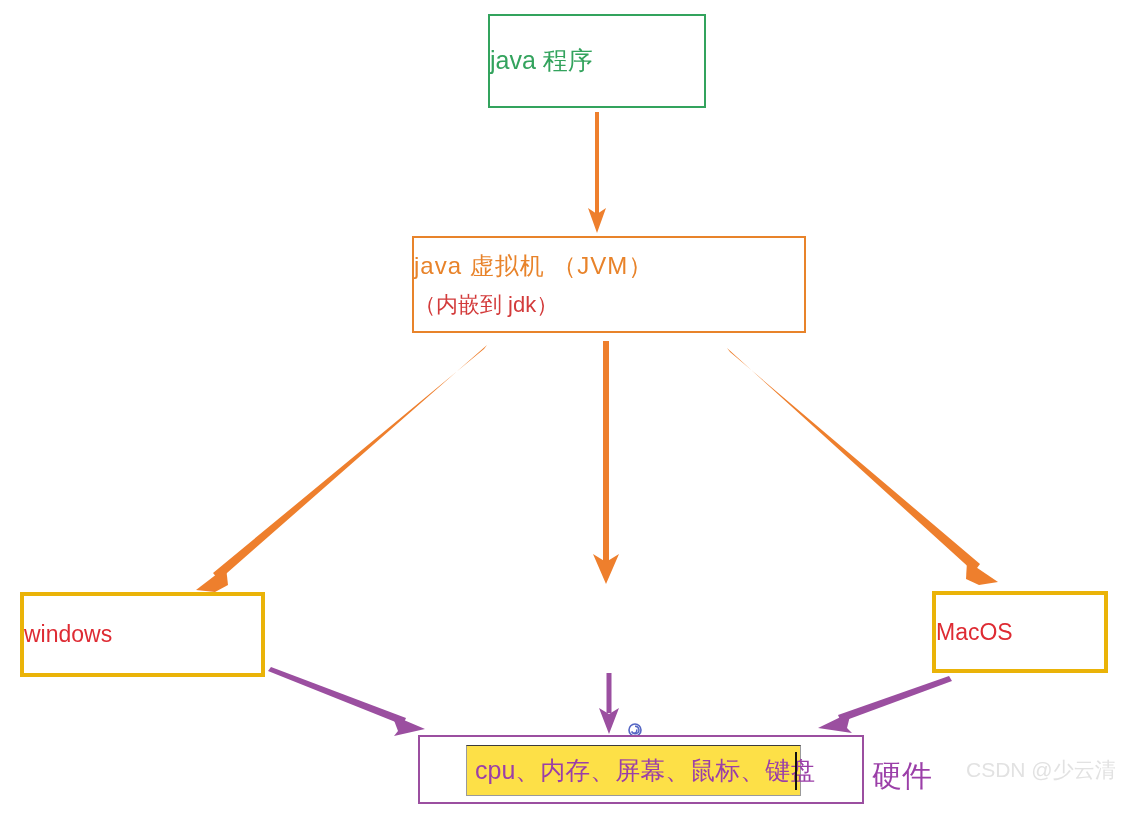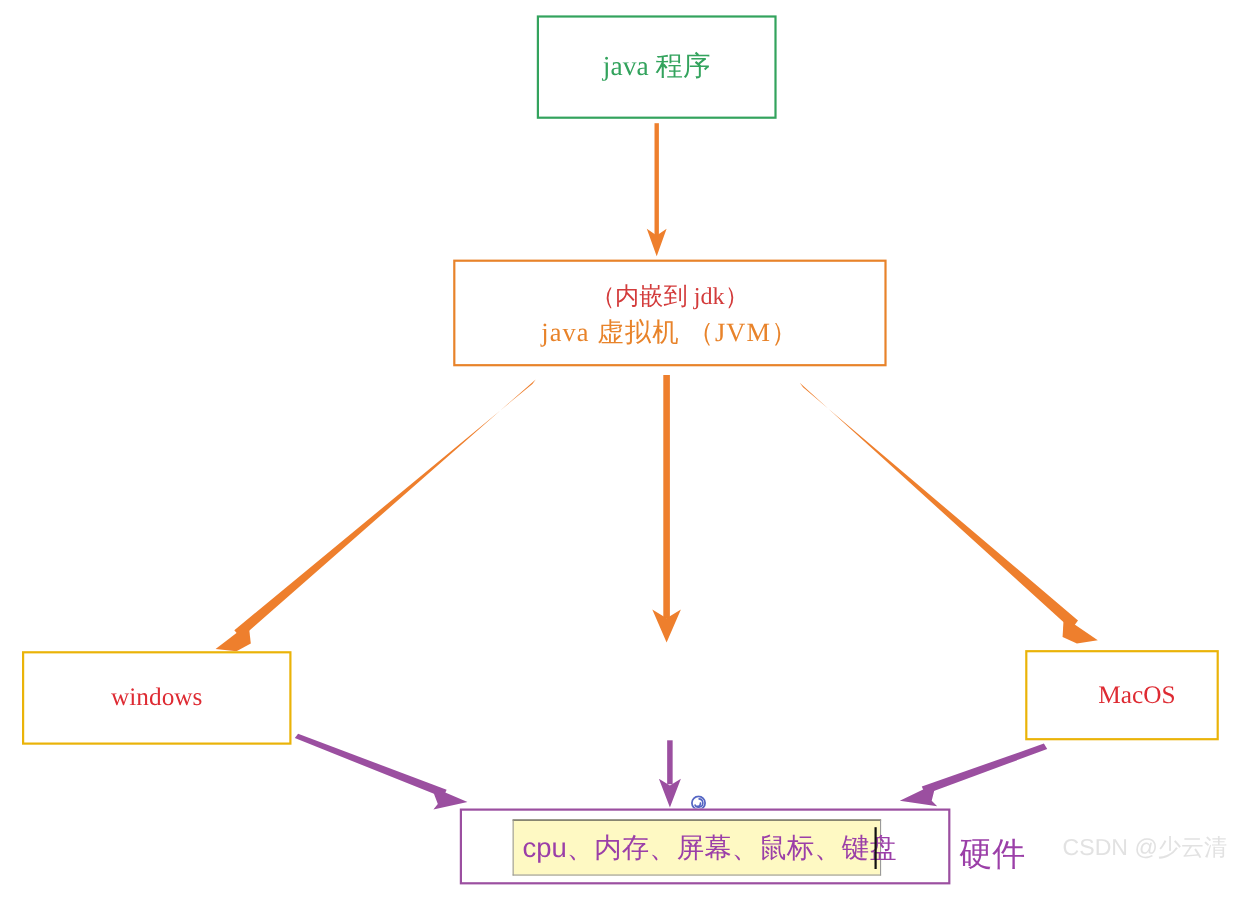--- a/index.html
+++ b/index.html
@@ -15,24 +15,22 @@
     width: 1124px;
     height: 816px;
     background: #ffffff;
     overflow: hidden;
   }
   .node {
     position: absolute;
     box-sizing: border-box;
     display: flex;
     flex-direction: column;
-    align-items: center;
     justify-content: center;
     background: #ffffff;
-    font-family: Liberation Serif, serif;
   }
   .node .line {
     white-space: nowrap;
     line-height: 1.5;
   }
 
   
   #node-java-program {
     left: 488px;
     top: 14px;
@@ -59,21 +57,21 @@
     letter-spacing: 1px;
   }
   #node-jvm .jvm-sub {
     color: #d33b3b;
     font-size: 22px;
     margin-top: 4px;
   }
 
   
   .os-box {
-    border: 2px solid #eab308;
+    border: 4px solid #eab308;
   }
   .os-box .line {
     color: #de2b33;
     font-size: 23px;
   }
   #node-windows {
     left: 20px;
     top: 592px;
     width: 245px;
     height: 85px;
@@ -82,21 +80,20 @@
     left: 514px;
     top: 586px;
     width: 191px;
     height: 85px;
   }
   #node-macos {
     left: 932px;
     top: 591px;
     width: 176px;
     height: 82px;
-    padding-left: 27px;
   }
 
   
   #node-hardware {
     position: absolute;
     left: 418px;
     top: 735px;
     width: 446px;
     height: 69px;
     box-sizing: border-box;
@@ -105,21 +102,21 @@
   }
   #hardware-input {
     position: absolute;
     left: 466px;
     top: 745px;
     width: 335px;
     height: 51px;
     box-sizing: border-box;
     border: 1px solid #9a9a9a;
     border-top: 1px solid #3b3b3b;
-    background: #fef9c3;
+    background: #fde047;
     display: flex;
     align-items: center;
     padding-left: 8px;
   }
   #hardware-input .line {
     color: #9b3fa8;
     font-size: 25px;
     white-space: nowrap;
   }
   #text-caret {
@@ -208,22 +205,22 @@
       <polygon points="949,676 952,681 841,722 838,715" fill="#9b4fa0"></polygon>
       <polygon points="818,728 851,712 847,728 852,733" fill="#9b4fa0"></polygon>
     </g>
   </svg>
 
   <div class="node" id="node-java-program">
     <span class="line">java 程序</span>
   </div>
 
   <div class="node" id="node-jvm">
+    <span class="line jvm-main">java 虚拟机 （JVM）</span>
     <span class="line jvm-sub">（内嵌到 jdk）</span>
-    <span class="line jvm-main">java 虚拟机 （JVM）</span>
   </div>
 
   <div class="node os-box" id="node-windows">
     <span class="line">windows</span>
   </div>
 
 
   <div class="node os-box" id="node-macos">
     <span class="line">MacOS</span>
   </div>

